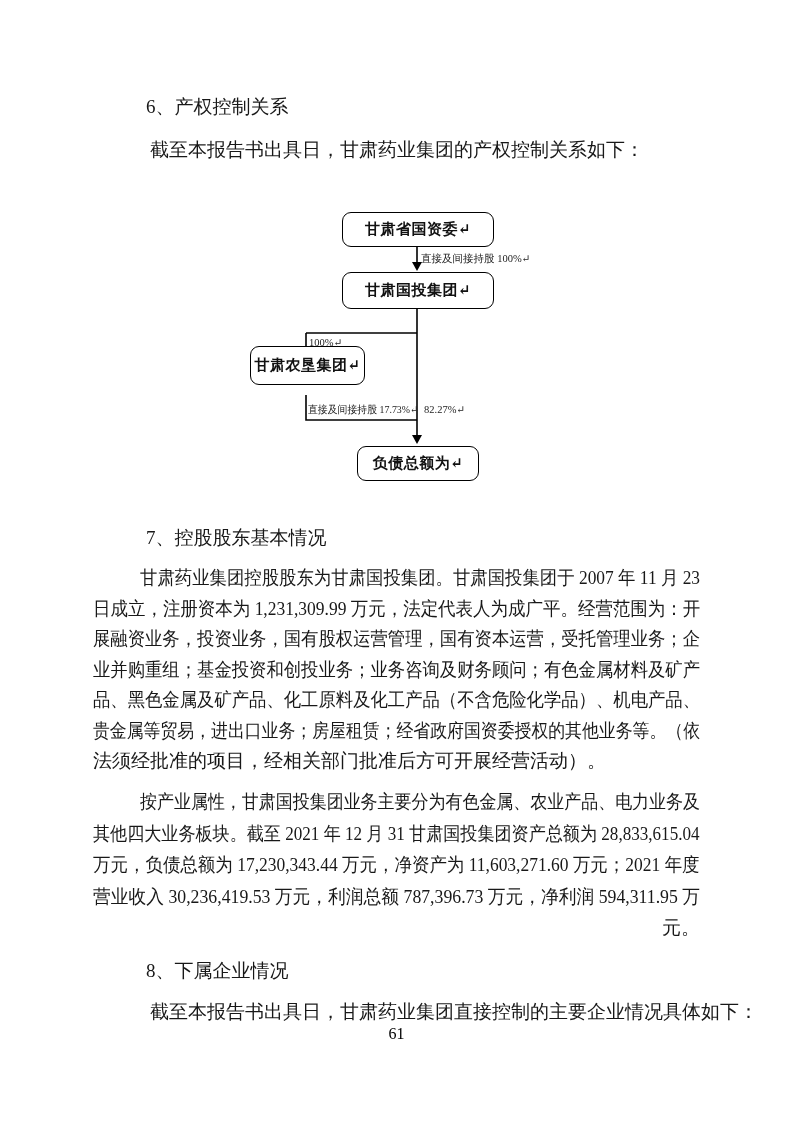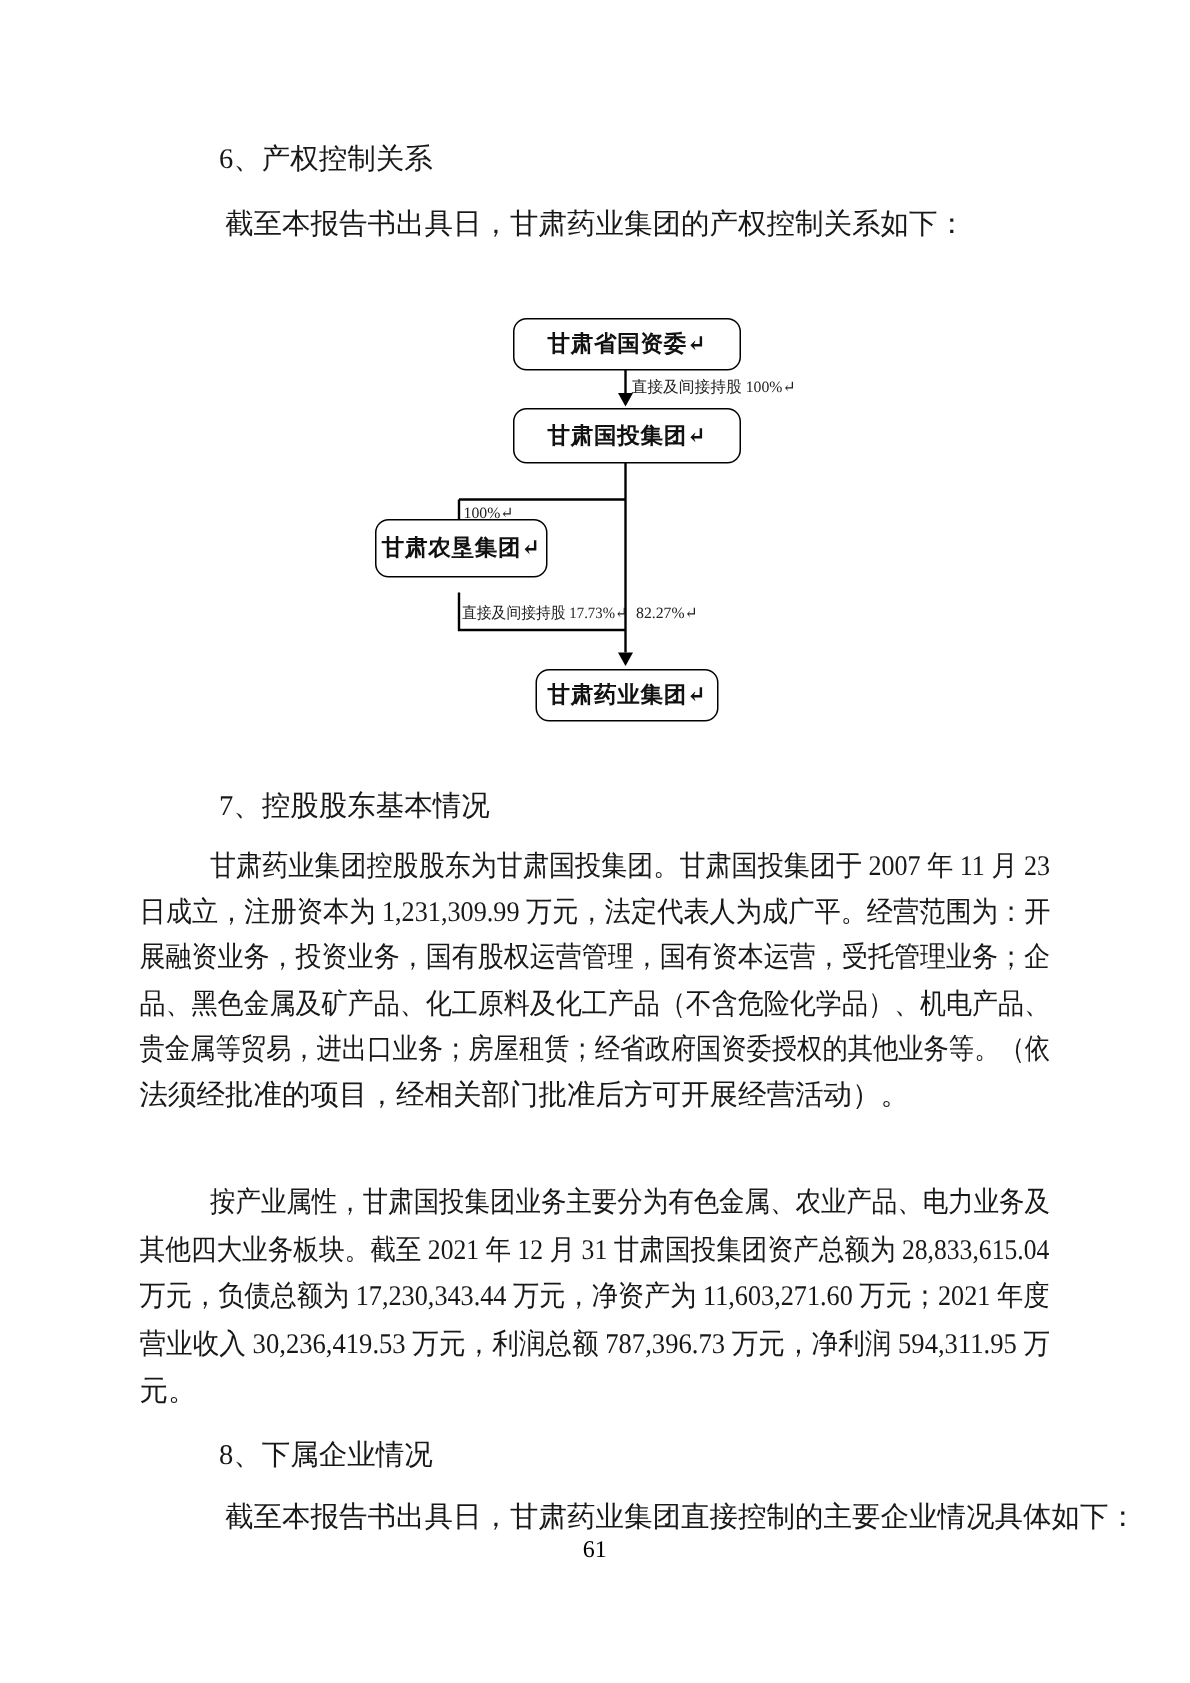--- a/index.html
+++ b/index.html
@@ -5,21 +5,21 @@
   html,body{margin:0;padding:0;background:#ffffff;}
   #page{
     position:relative;width:793px;height:1122px;background:#ffffff;
     font-family:"Liberation Serif","DejaVu Serif",serif;color:#181818;
     overflow:hidden;
   }
   .abs{position:absolute;}
   .tx{left:93px;width:607px;}
   .heading{font-size:19px;line-height:27px;padding-left:53px;}
   .line{font-size:19px;line-height:30.5px;height:30.5px;white-space:nowrap;overflow:visible;}
-  .p72 .line{line-height:31.5px;height:31.5px;}
+  .p72 .line{line-height:31.5px;height:31.5px;text-align:right;}
   .fit{display:inline-block;white-space:nowrap;transform-origin:0 50%;}
   .ind47{padding-left:47px;}
   .ind57{padding-left:57px;}
   
   .node{
     position:absolute;border:1.6px solid #000;border-radius:9px;background:#fff;
     display:flex;align-items:center;justify-content:center;
     font-size:15px;font-weight:bold;color:#111;letter-spacing:0.5px;
   }
   .edgelbl{
@@ -60,21 +60,21 @@
   <div class="node" style="left:342px;top:212px;width:150px;height:33px">
     <span>甘肃省国资委↵</span>
   </div>
   <div class="node" style="left:342px;top:272px;width:150px;height:35px">
     <span>甘肃国投集团↵</span>
   </div>
   <div class="node" style="left:250px;top:346px;width:113px;height:37px">
     <span>甘肃农垦集团↵</span>
   </div>
   <div class="node" style="left:357px;top:446px;width:120px;height:33px">
-    <span>甘肃药业集团↵</span>
+    <span>负债总额为↵</span>
   </div>
 
   <div class="edgelbl line" style="left:421px;top:253px;width:112px">
     <span class="fit">直接及间接持股 100%↵</span>
   </div>
   <div class="edgelbl line" style="left:309px;top:337px;width:60px">
     <span class="fit">100%↵</span>
   </div>
   <div class="edgelbl line" style="left:308px;top:404px;width:110px">
     <span class="fit" style="transform: scaleX(0.940171);">直接及间接持股 17.73%↵</span>
@@ -84,20 +84,21 @@
   </div>
 
   <div class="abs tx heading" style="top:524px">
     <span class="fit">7、控股股东基本情况</span>
   </div>
 
   <div class="abs tx" style="top:563px">
     <div class="line j ind47"><span class="fit" style="transform: scaleX(0.915033);">甘肃药业集团控股股东为甘肃国投集团。甘肃国投集团于 2007 年 11 月 23</span></div>
     <div class="line j"><span class="fit" style="transform: scaleX(0.919697);">日成立，注册资本为 1,231,309.99 万元，法定代表人为成广平。经营范围为：开</span></div>
     <div class="line j"><span class="fit" style="transform: scaleX(0.912782);">展融资业务，投资业务，国有股权运营管理，国有资本运营，受托管理业务；企</span></div>
+    <div class="line j"><span class="fit" style="transform: scaleX(0.912782);">业并购重组；基金投资和创投业务；业务咨询及财务顾问；有色金属材料及矿产</span></div>
     <div class="line j"><span class="fit" style="transform: scaleX(0.912782);">品、黑色金属及矿产品、化工原料及化工产品（不含危险化学品）、机电产品、</span></div>
     <div class="line j"><span class="fit" style="transform: scaleX(0.887427);">贵金属等贸易，进出口业务；房屋租赁；经省政府国资委授权的其他业务等。（依</span></div>
     <div class="line"><span class="fit">法须经批准的项目，经相关部门批准后方可开展经营活动）。</span></div>
   </div>
 
   <div class="abs tx p72" style="top:786px">
     <div class="line j ind47"><span class="fit" style="transform: scaleX(0.893142);">按产业属性，甘肃国投集团业务主要分为有色金属、农业产品、电力业务及</span></div>
     <div class="line j"><span class="fit" style="transform: scaleX(0.899259);">其他四大业务板块。截至 2021 年 12 月 31 甘肃国投集团资产总额为 28,833,615.04</span></div>
     <div class="line j"><span class="fit" style="transform: scaleX(0.919697);">万元，负债总额为 17,230,343.44 万元，净资产为 11,603,271.60 万元；2021 年度</span></div>
     <div class="line j"><span class="fit" style="transform: scaleX(0.933846);">营业收入 30,236,419.53 万元，利润总额 787,396.73 万元，净利润 594,311.95 万</span></div>

